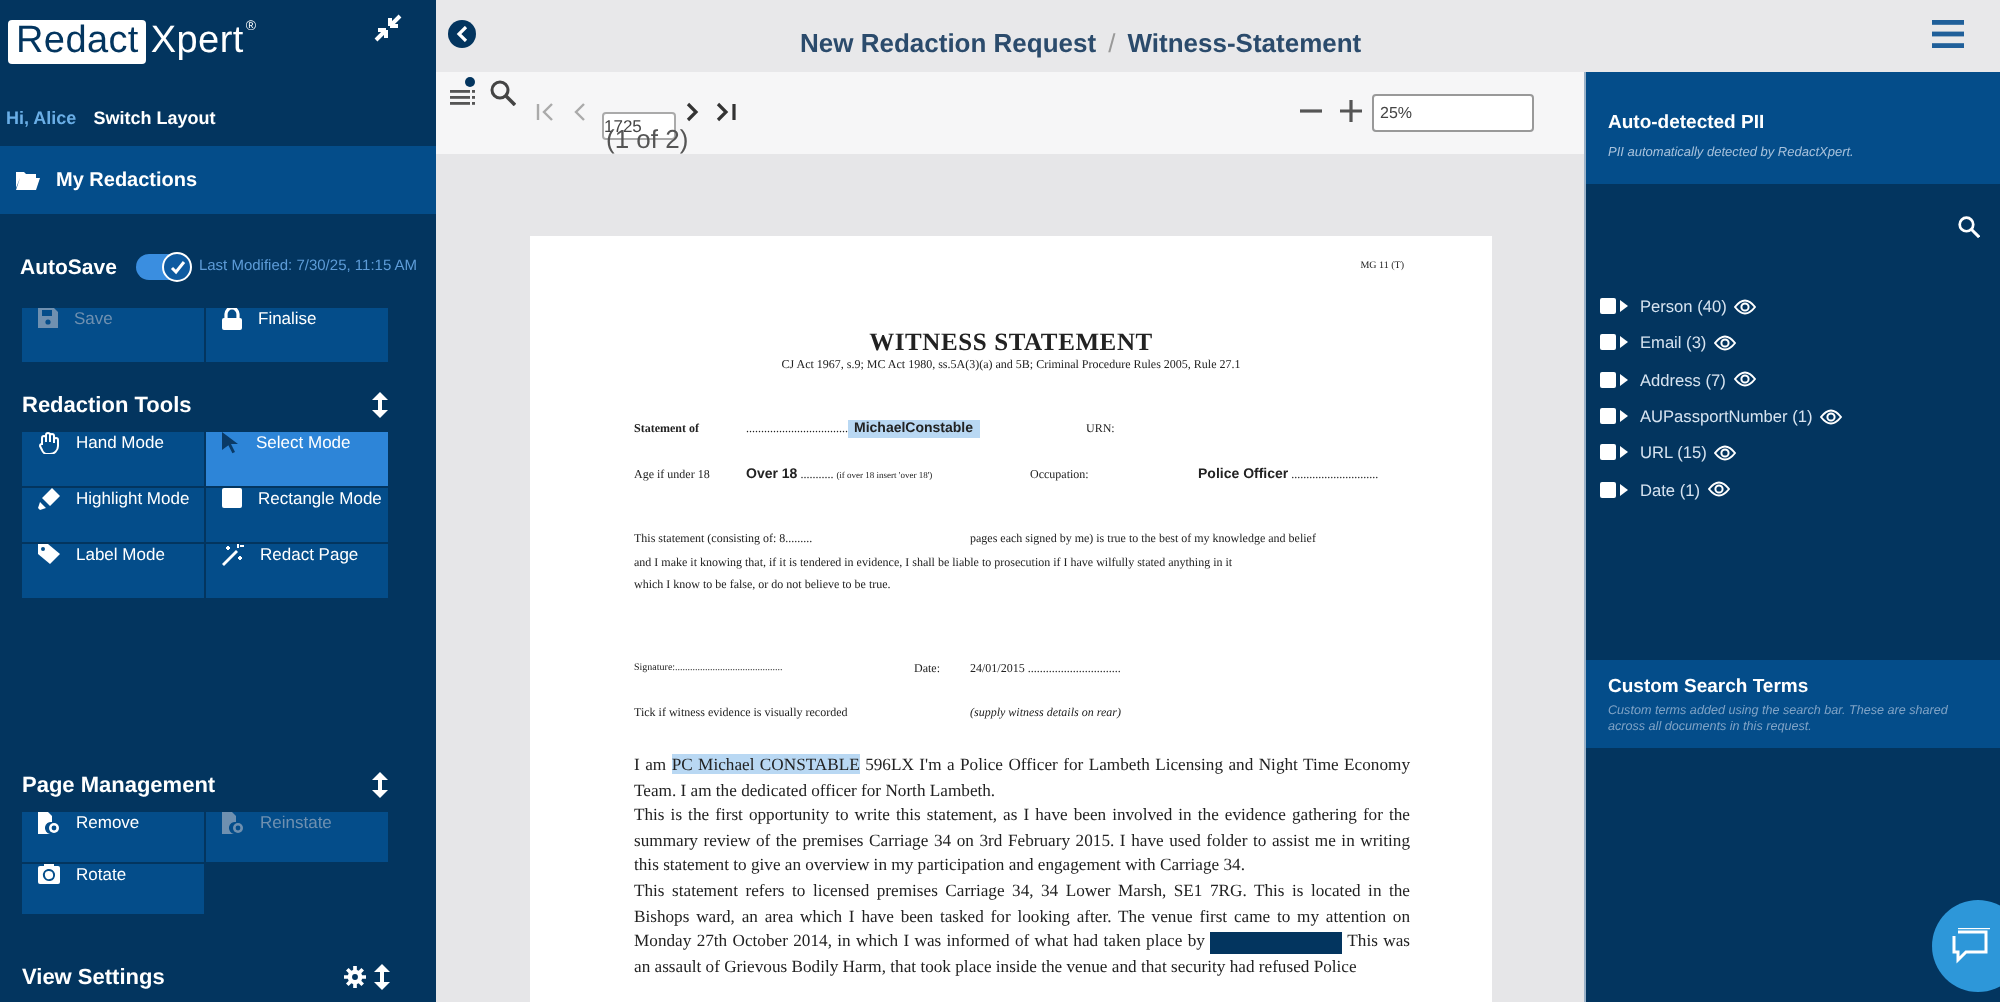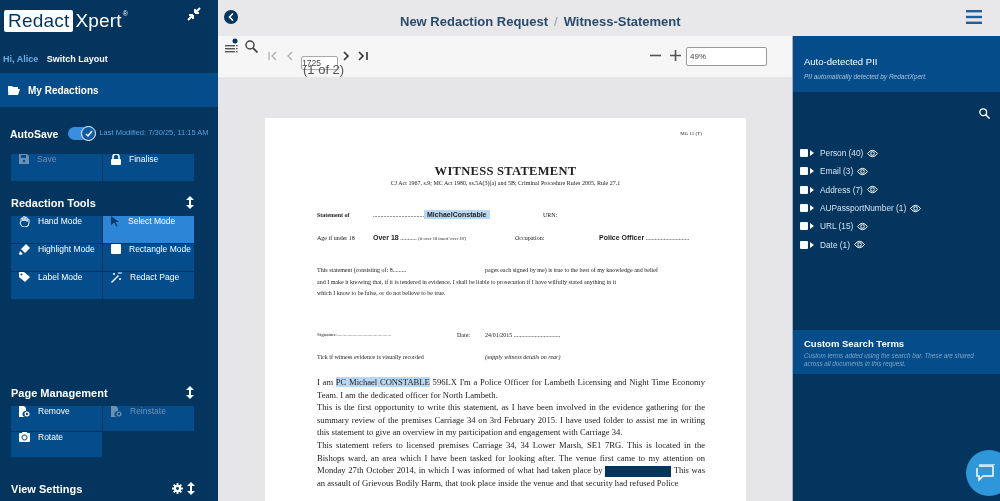--- a/index.html
+++ b/index.html
@@ -50,21 +50,21 @@
 .doc-sub{position:absolute;left:0;width:100%;top:62px;text-align:center;font-size:6px}
 .row{position:absolute;font-size:6px;white-space:nowrap}
 .hl{background:#b9d8f3}
 .sans{font-family:"Liberation Sans",sans-serif;font-weight:bold;font-size:7px}
 .body{position:absolute;left:52px;top:258px;width:388px;font-size:8.6px;line-height:12.6px;text-align:justify}
 .body p{margin:0}
 .redact{display:inline-block;width:66px;height:11px;background:#03355f;vertical-align:middle}
 
 #rightpanel{position:absolute;left:792px;top:36px;width:208px;height:465px;background:#03355f;color:#fff;border-left:1px solid #9bb2c8}
 .pii-head{height:56px;background:#044d8a;padding:20px 0 0 11px}
-.pii-head .t{font-size:9.5px;font-weight:normal}
+.pii-head .t{font-size:9.5px;font-weight:bold}
 .pii-head .s{font-size:6.5px;font-style:italic;color:#a8c2dc;margin-top:6px}
 .search{position:absolute;left:7px;top:65px;width:174px;height:28px;background:#022b4f;font-size:9px;color:#8aa5c0;padding:10px 0 0 8px}
 .search-ico{position:absolute;left:186px;top:72px}
 .pii-list{position:absolute;left:7px;top:108px}
 .pii-item{display:flex;align-items:center;height:18.3px;font-size:8.3px;color:#d6e3f0}
 .cb{width:8px;height:8px;background:#fff;border-radius:1px;margin-right:2px}
 .tri{width:0;height:0;border-left:4px solid #fff;border-top:3px solid transparent;border-bottom:3px solid transparent;margin-right:6px}
 .eye{margin-left:4px}
 .cst{position:absolute;left:0;top:294px;width:207px;height:44px;background:#044d8a;padding:8px 0 0 11px}
 .cst .t{font-size:9.5px;font-weight:bold}
@@ -268,21 +268,21 @@
     <svg class="tb-ico" style="left:140px;top:15px" width="12" height="10" viewBox="0 0 12 10">
         <path d="M1 1l4 4-4 4" stroke="#333" stroke-width="1.6" fill="none"></path>
         <path d="M9 1v8" stroke="#333" stroke-width="1.6"></path>
       </svg>
     <svg class="tb-ico" style="left:432px;top:14px" width="11" height="11" viewBox="0 0 11 11">
         <path d="M0 5.5h11" stroke="#555" stroke-width="1.6"></path>
       </svg>
     <svg class="tb-ico" style="left:452px;top:14px" width="11" height="11" viewBox="0 0 11 11">
         <path d="M0 5.5h11M5.5 0v11" stroke="#555" stroke-width="1.6"></path>
       </svg>
-    <div class="zoominput">49%</div>
+    <div class="zoominput">25%</div>
   </div>
 
   <div id="docarea">
     <div class="page">
       <div class="mg">MG 11 (T)</div>
       <div class="doc-title">WITNESS STATEMENT</div>
       <div class="doc-sub">CJ Act 1967, s.9; MC Act 1980, ss.5A(3)(a) and 5B; Criminal Procedure Rules 2005, Rule 27.1</div>
 
       <div class="row" style="left:52px;top:94px"><b>Statement of</b></div>
       <div class="row" style="left:108px;top:93px"><span>..................................</span><span class="hl sans" style="padding:1px 3px">MichaelConstable</span></div>

